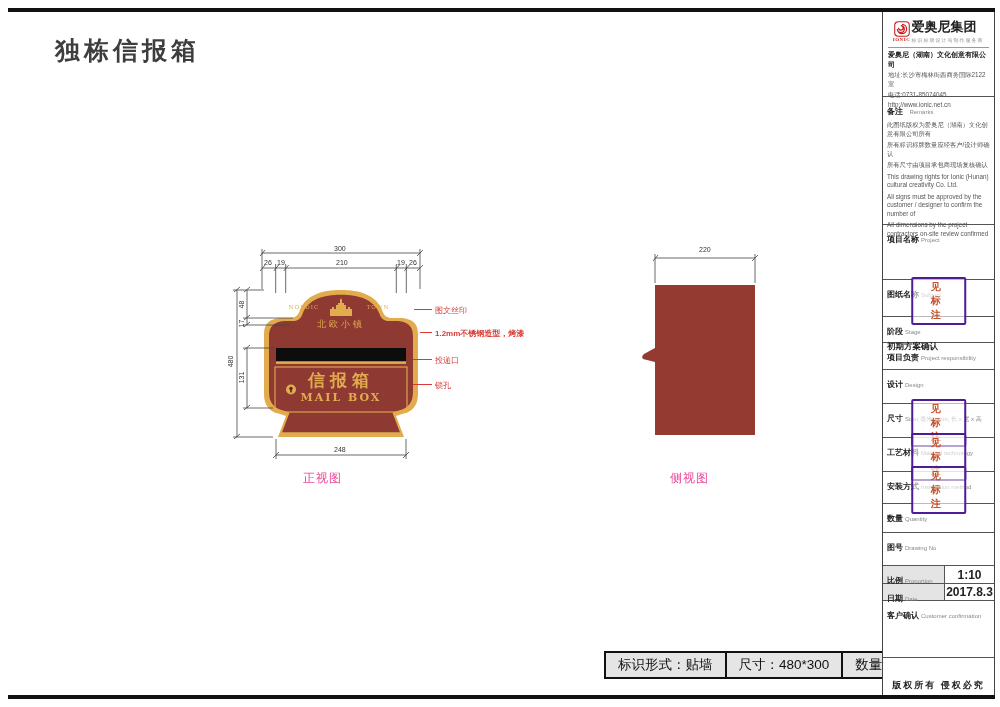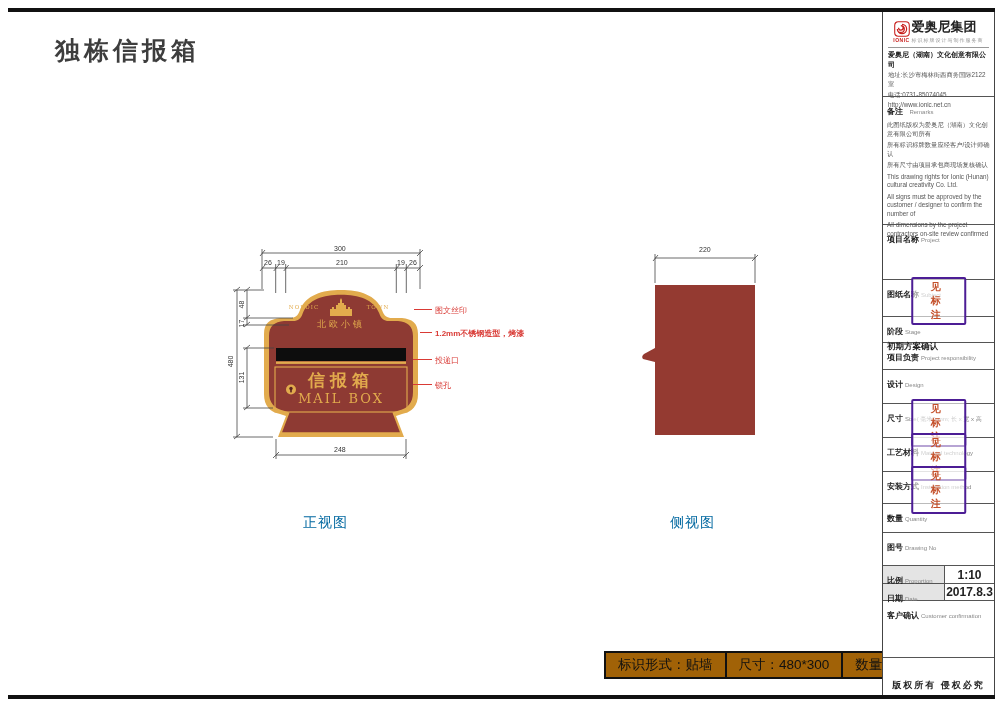--- a/index.html
+++ b/index.html
@@ -28,47 +28,47 @@
   .sb-row{display:flex;border-bottom:1px solid #555;box-sizing:border-box;}
   .sb-row-label{width:62px;background:#e4e4e4;padding:3px 4px;box-sizing:border-box;
                 border-right:1px solid #555;}
   .sb-row-value{flex:1;text-align:center;font-size:12px;font-weight:bold;color:#222;
                 display:flex;align-items:center;justify-content:center;}
   .copyright{border-bottom:none;display:flex;align-items:center;justify-content:center;
              font-size:9px;font-weight:bold;letter-spacing:2px;color:#222;flex:1;margin-top:18px;}
 
   
   .logo-row{display:flex;align-items:center;justify-content:center;
-            padding:3px 0 2px 0;border-bottom:1px solid #999;margin:0 1px;}
+            padding:3px 0 2px 0;border-bottom:1px solid #999;margin:0 1px;font-family:Liberation Serif, serif;}
   .logo-mark{width:20px;display:flex;flex-direction:column;align-items:center;}
   .logo-mark .ionic{font-size:5px;font-weight:bold;color:#c8201e;letter-spacing:.5px;}
   .logo-name{font-size:13px;font-weight:bold;color:#222;}
   .logo-tag{font-size:5px;color:#999;text-align:right;letter-spacing:1px;margin:1px 2px 2px 0;}
   .co-line{font-size:6.3px;color:#555;margin:1.5px 1px;}
   .co-line.strong{font-weight:bold;color:#222;font-size:7px;}
 
   
   .rm-item{font-size:6.3px;color:#555;margin:3px 0;line-height:1.35;}
 
   
   .dim-text{position:absolute;font-size:7px;color:#333;white-space:nowrap;}
   .dim-text.rot{transform:rotate(-90deg);transform-origin:center;}
-  .view-label{position:absolute;font-size:14px;color:#0369a1;letter-spacing:1px;margin-top:44px;}
+  .view-label{position:absolute;font-size:12px;color:#ec4899;letter-spacing:1px;}
   .ann-text{position:absolute;font-size:8px;color:#d93a35;white-space:nowrap;}
 
   .mb-text{position:absolute;color:#e2ab4d;text-align:center;white-space:nowrap;}
   .mb-estate-en{font-size:5.5px;font-family:"DejaVu Serif",serif;letter-spacing:1px;}
   .mb-estate-zh{font-size:9px;letter-spacing:3px;font-family:"DejaVu Serif",serif;}
   .mb-title{font-size:17px;font-weight:bold;letter-spacing:5px;font-family:"DejaVu Serif",serif;}
-  .mb-sub{font-size:13px;letter-spacing:2px;font-family:"DejaVu Serif",serif;}
+  .mb-sub{font-size:11px;letter-spacing:2px;font-family:"DejaVu Serif",serif;font-weight:bold;}
 
   
   .spec{position:absolute;left:604px;top:651px;display:flex;}
   .spec-cell{border:2px solid #111;height:24px;line-height:24px;padding:0 12px;
-             font-size:13.5px;color:#111;background:#a16207;margin-left:-2px;white-space:nowrap;}
+             font-size:13.5px;color:#111;background:#e5e5e5;margin-left:-2px;white-space:nowrap;}
   .spec-cell:first-child{margin-left:0;}
 
   svg{display:block;}
 </style>
 </head>
 <body>
 
 <div class="bar" style="top:8px;"></div>
 <div class="bar" style="top:695px;"></div>
 

